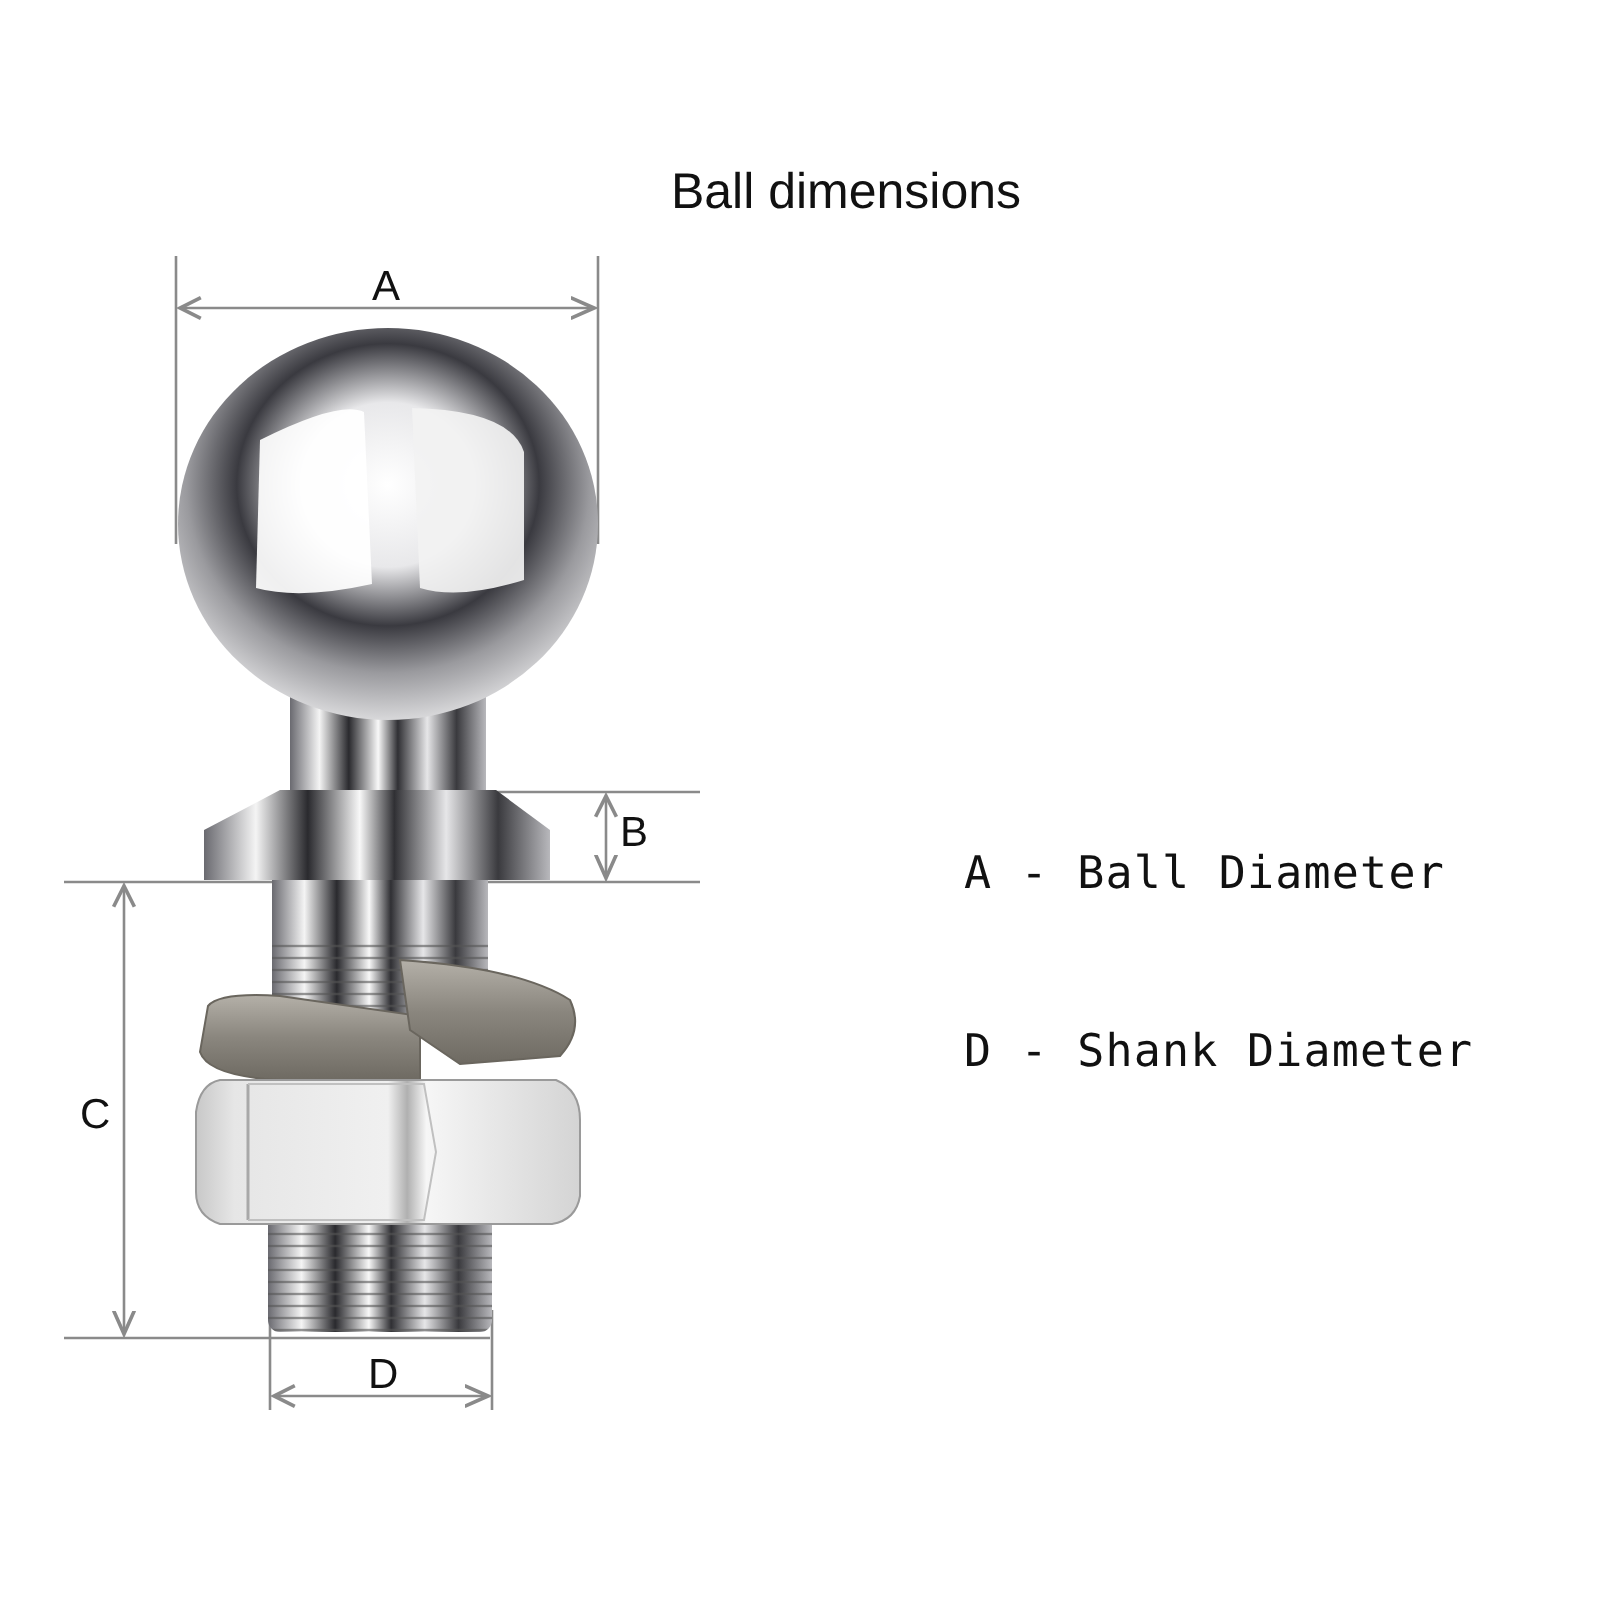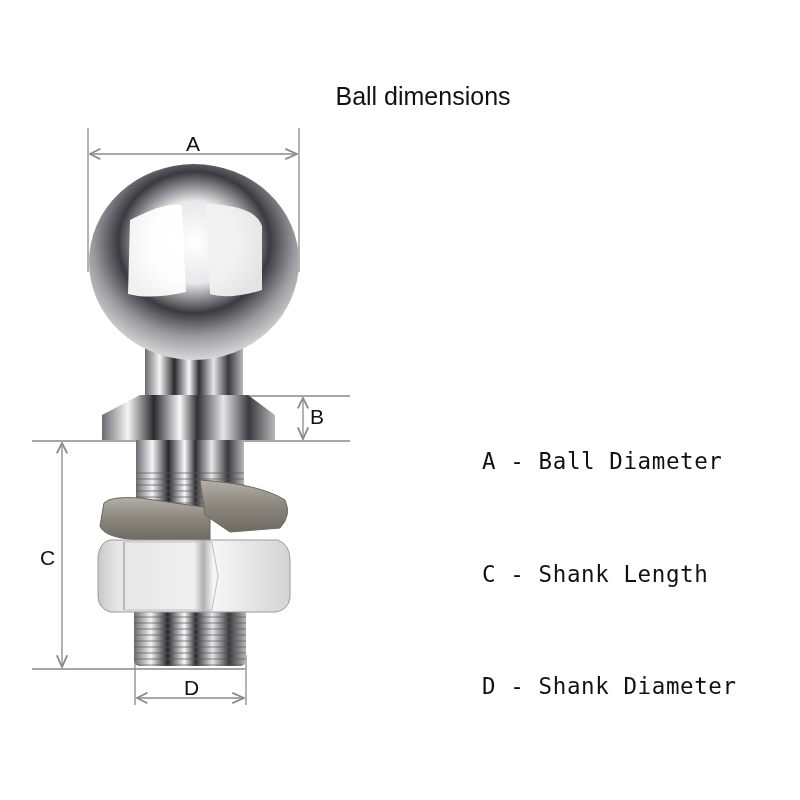--- a/index.html
+++ b/index.html
@@ -1,19 +1,19 @@
 <!DOCTYPE html>
 <html><head>
 <meta charset="utf-8">
 <style>
   html, body { margin: 0; padding: 0; background: #ffffff; }
   body { width: 800px; height: 800px; position: relative; overflow: hidden; font-family: "Liberation Sans", sans-serif; }
   .title { position: absolute; left: 0; width: 846px; top: 82px; text-align: center; font-size: 25px; color: #111; font-family: "Liberation Sans", sans-serif; }
   .legend { position: absolute; left: 482px; top: 364px; font-family: "DejaVu Sans Mono", monospace; font-size: 22.5px; line-height: 29.5px; color: #111; letter-spacing: 0.6px; white-space: pre; }
-  .legend div { height: 29.5px; margin-top: 24px; }
+  .legend div { height: 29.5px; }
   .dim-label { position: absolute; font-family: "Liberation Sans", sans-serif; font-size: 21px; color: #111; }
   svg.art { position: absolute; left: 0; top: 0; }
 </style>
 </head>
 <body>
 
 <div class="title">Ball dimensions</div>
 
 <svg class="art" width="800" height="800" viewBox="0 0 800 800">
   <defs>
@@ -112,15 +112,14 @@
   </g>
 </svg>
 
 <div class="dim-label" style="left:186px; top:132px;">A</div>
 <div class="dim-label" style="left:310px; top:405px;">B</div>
 <div class="dim-label" style="left:40px; top:546px;">C</div>
 <div class="dim-label" style="left:184px; top:676px;">D</div>
 
 <div class="legend">
   <div>A - Ball Diameter</div>
-  <div>C - Shank Length</div>
   <div>D - Shank Diameter</div>
 </div>
 
 </body></html>

